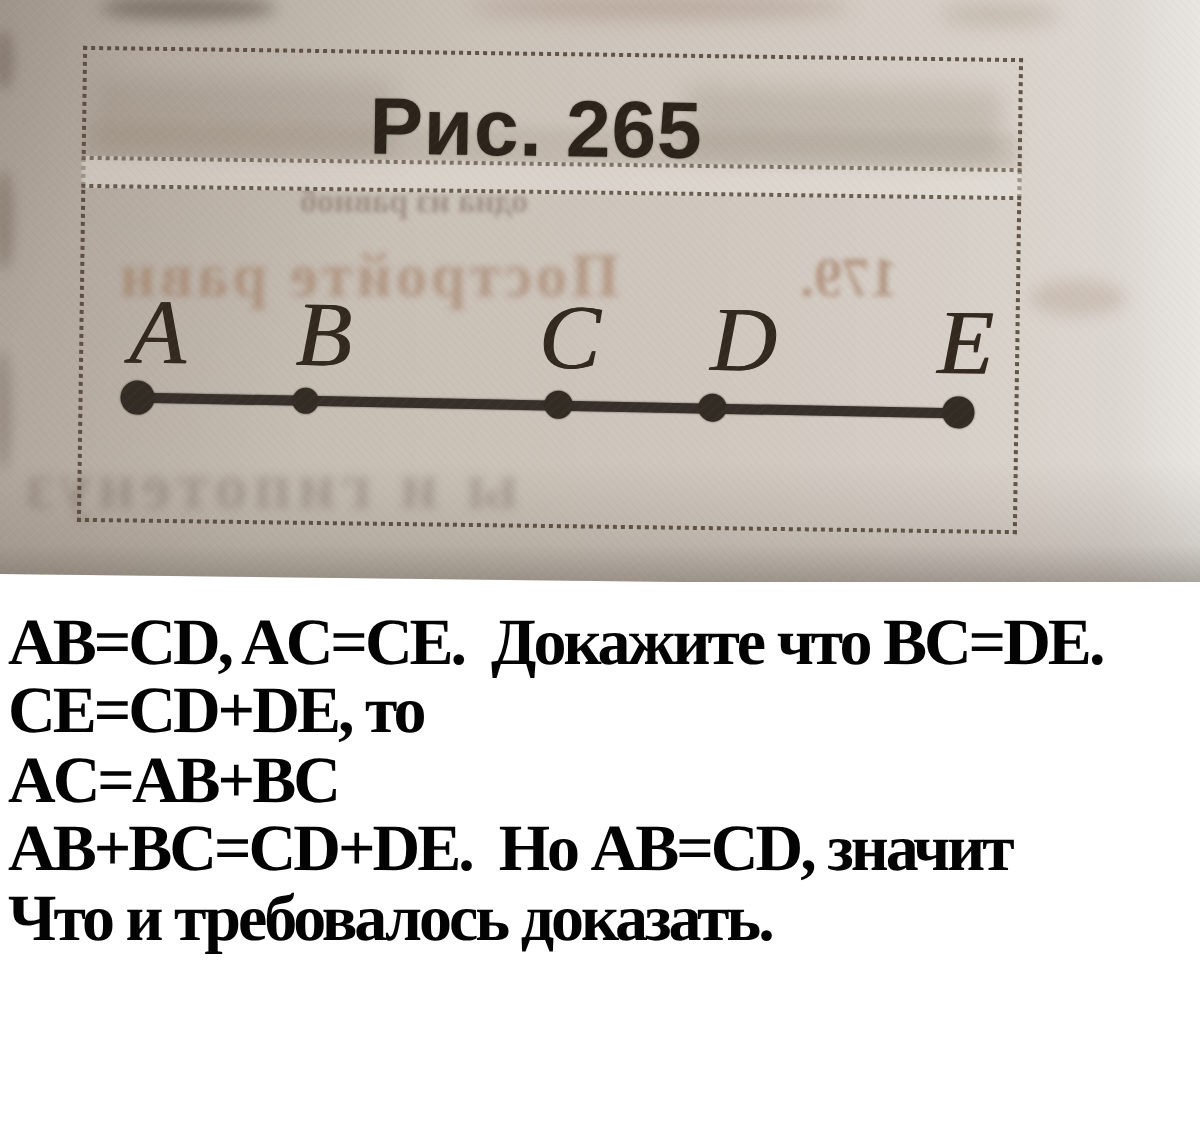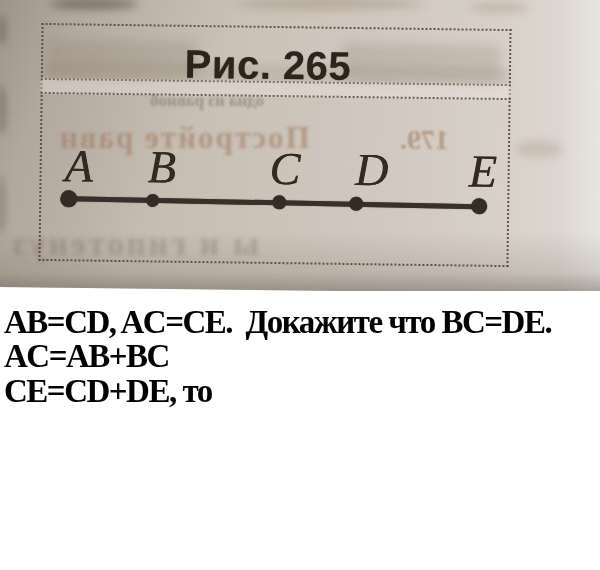--- a/index.html
+++ b/index.html
@@ -114,17 +114,19 @@
         <div class="dot dB"></div>
         <div class="dot dC"></div>
         <div class="dot dD"></div>
         <div class="dot dE"></div>
       </div>
     </div>
   </div>
 
   <div class="proof">
     <div class="proof-line">AB=CD, AC=CE.  Докажите что BC=DE.</div>
+    <div class="proof-line">CE=CD+DE, то</div>
     <div class="proof-line">AC=AB+BC</div>
-    <div class="proof-line">CE=CD+DE, то</div>
+    <div class="proof-line">AB+BC=CD+DE.  Но AB=CD, значит</div>
+    <div class="proof-line">Что и требовалось доказать.</div>
   </div>
 
 </div>
 
 </body></html>

